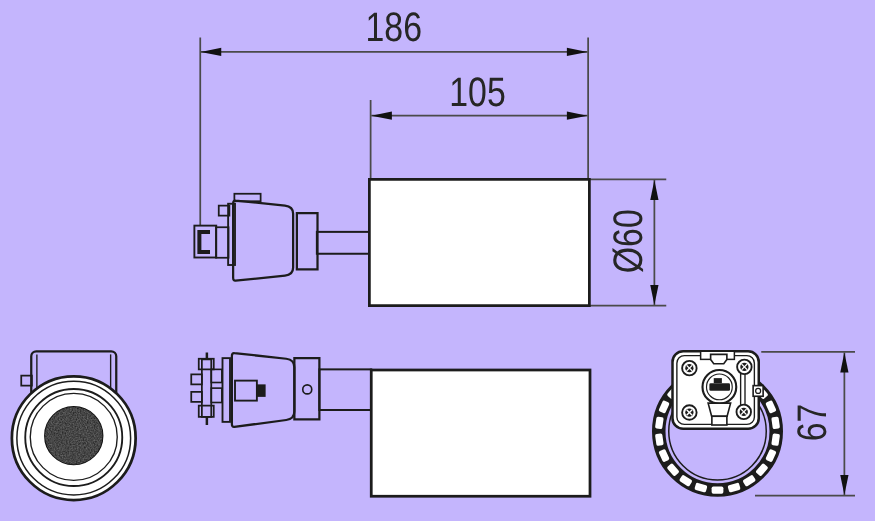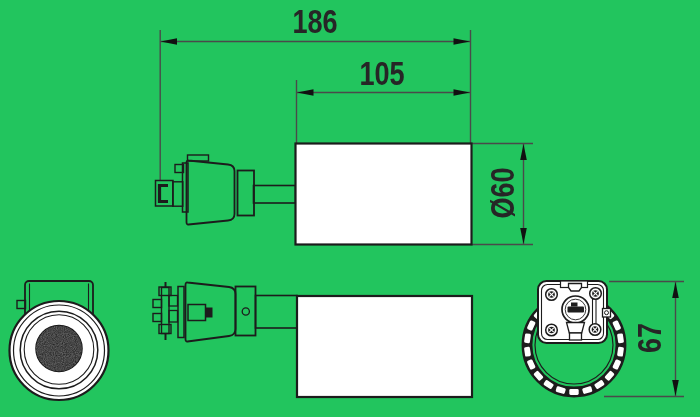--- a/index.html
+++ b/index.html
@@ -1,17 +1,17 @@
 <!DOCTYPE html>
 <html><head>
 <meta charset="utf-8">
 <style>
   html,body{margin:0;padding:0;background:#ffffff;}
-  #stage{position:relative;width:700px;height:417px;background:#22c55e;overflow:hidden;
-         font-family:"Liberation Sans",sans-serif;font-weight:bold;}
+  #stage{position:relative;width:700px;height:417px;background:#c4b5fd;overflow:hidden;
+         font-family:"Liberation Sans",sans-serif;}
   #stage svg{position:absolute;left:0;top:0;}
   .dim-label{position:absolute;font-size:33px;line-height:1;color:#262626;
              transform:translate(-50%,-50%) scaleX(0.82);white-space:nowrap;
              font-family:"Liberation Sans",sans-serif;}
   .dim-label.vert{transform:translate(-50%,-50%) rotate(-90deg) scaleX(0.82);}
 </style>
 </head>
 <body>
 
 <div id="stage">

